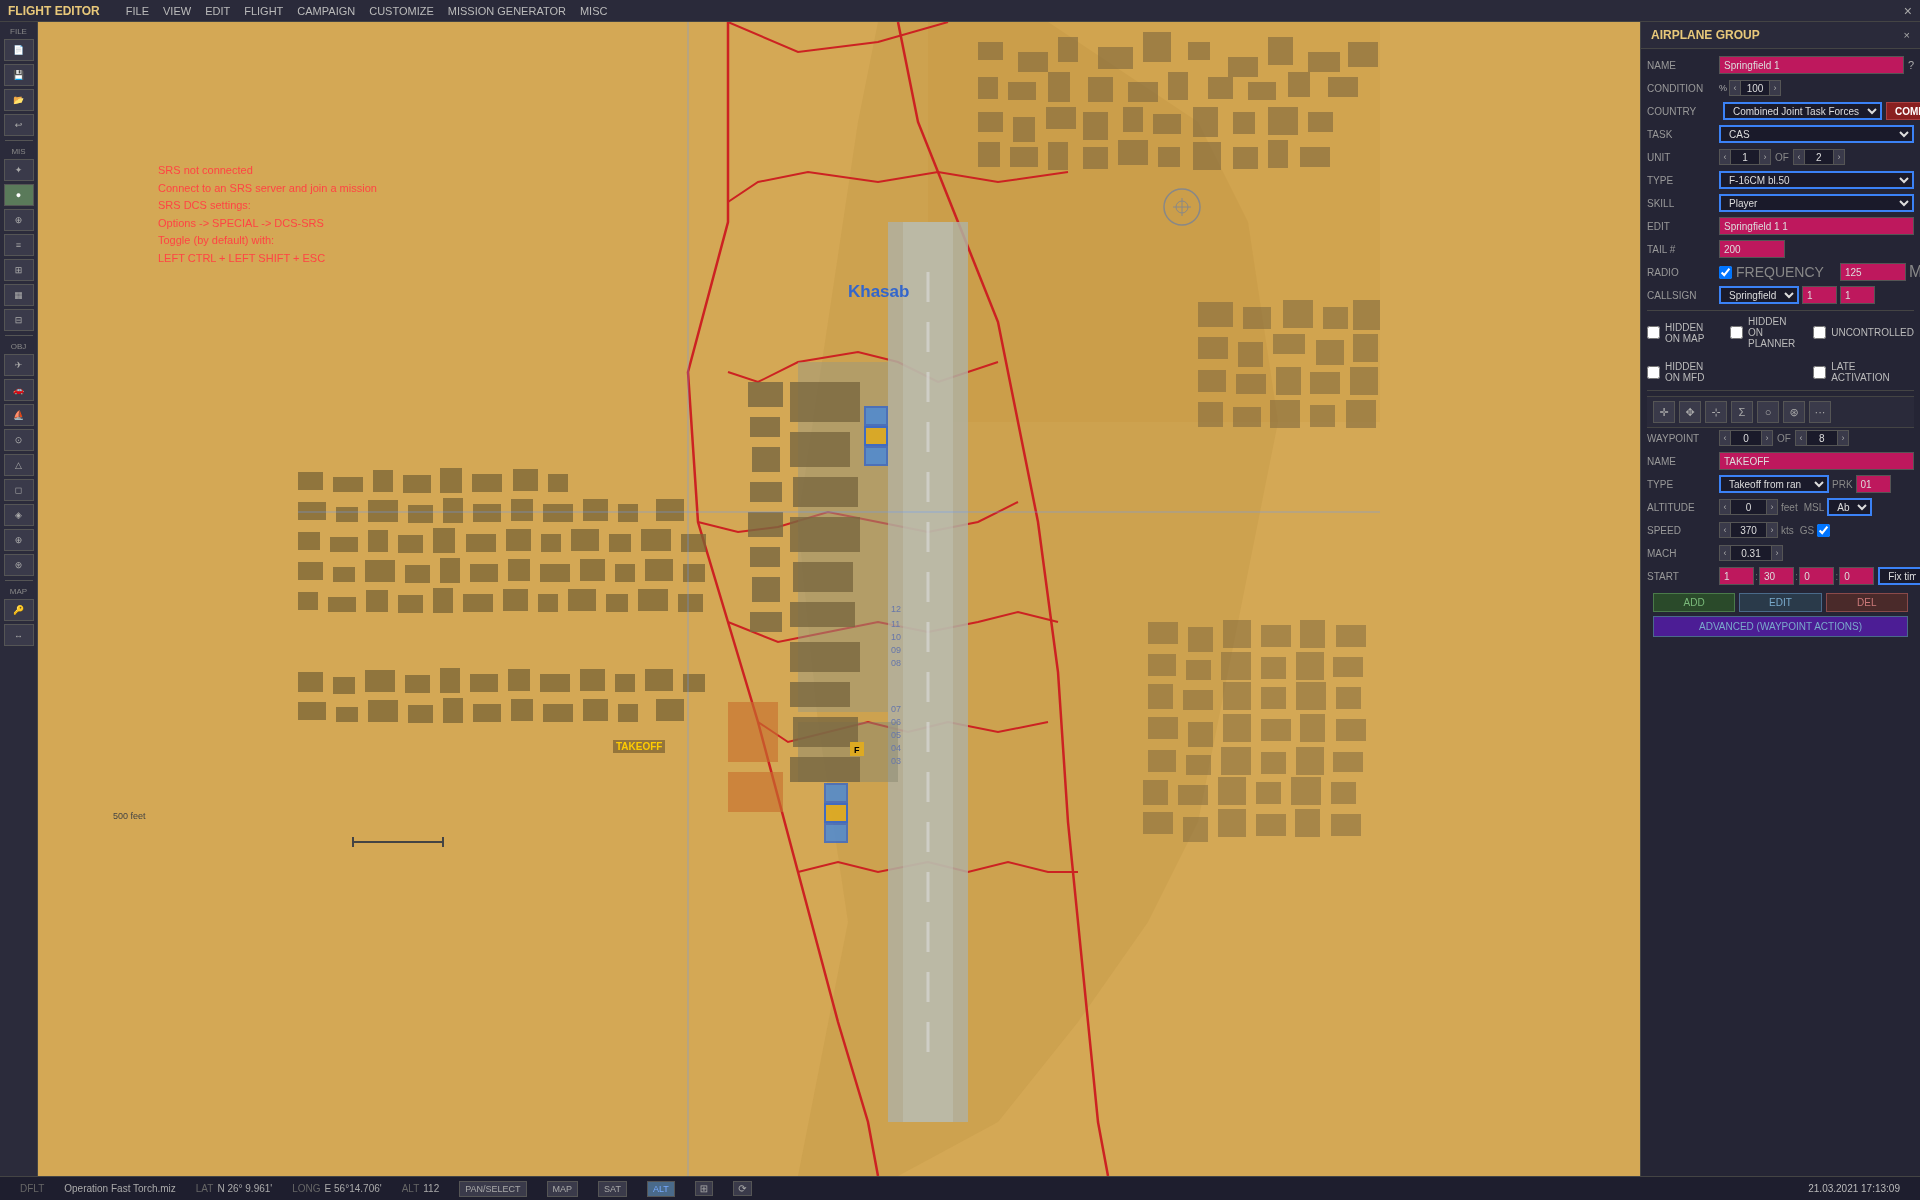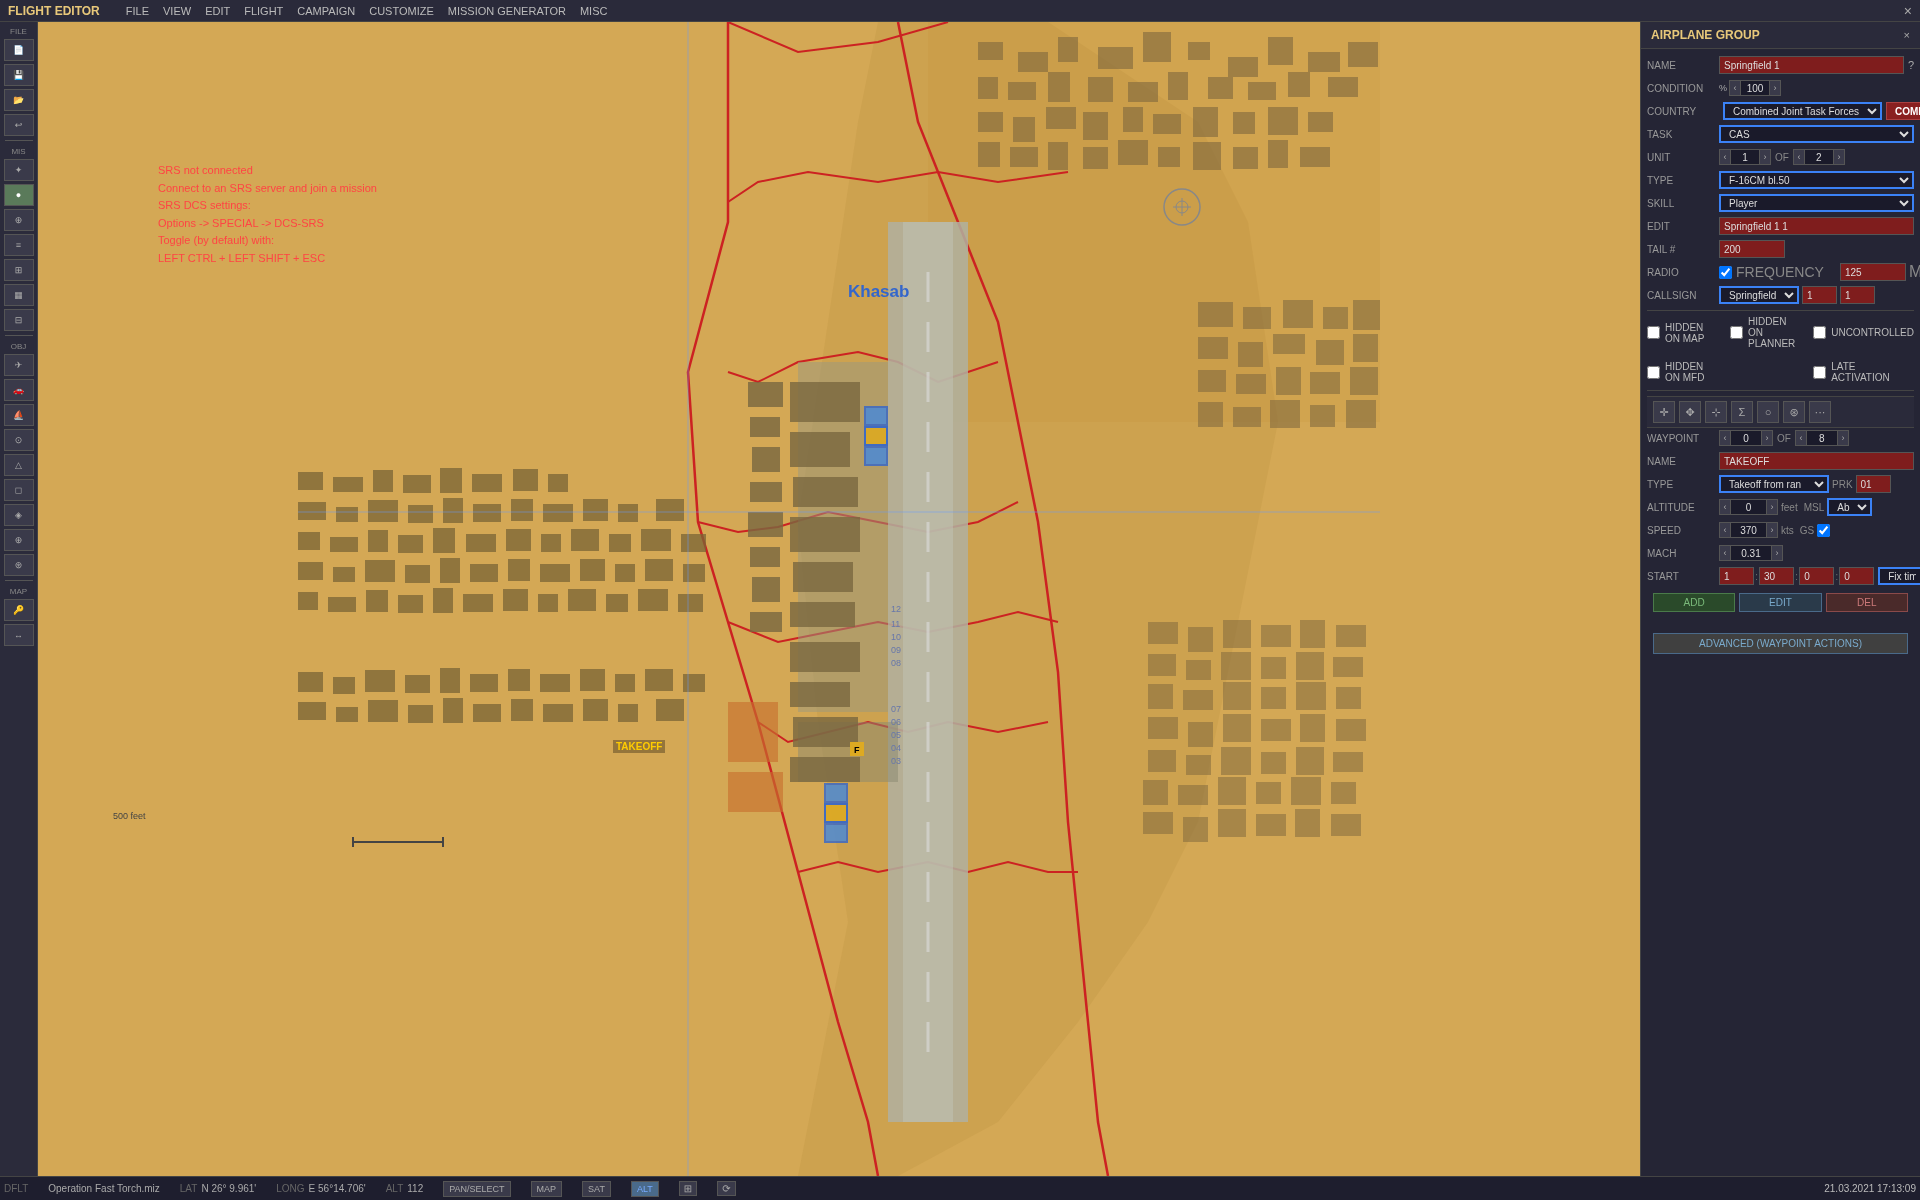--- a/index.html
+++ b/index.html
@@ -107,21 +107,21 @@
       display: flex;
       align-items: center;
       margin-bottom: 3px;
       min-height: 20px;
     }
     .field-label {
       color: #999; font-size: 10px;
       width: 72px; flex-shrink: 0;
     }
     .field-input {
-      background: #7f1d1d;
+      background: #be185d;
       border: 1px solid #555;
       color: #ddd;
       font-size: 10px;
       padding: 7px 4px;
       height: 18px;
     }
     .field-input-wide { width: 120px; }
     .field-input-sm { width: 66px; }
     .field-input-xs { width: 35px; }
 
@@ -174,38 +174,38 @@
     #action-buttons {
       display: flex; justify-content: space-between;
       padding: 4px 6px;
       gap: 4px;
     }
     .btn-add { background: #2a4a2a; border: 1px solid #4a7a4a; color: #7aba7a; font-size: 10px; padding: 3px 12px; cursor: pointer; flex: 1; }
     .btn-edit { background: #2a3a4a; border: 1px solid #4a6a8a; color: #7aaacc; font-size: 10px; padding: 3px 12px; cursor: pointer; flex: 1; }
     .btn-del { background: #4a2a2a; border: 1px solid #8a4a4a; color: #cc7a7a; font-size: 10px; padding: 3px 12px; cursor: pointer; flex: 1; }
 
     .btn-advanced {
-      background: #404040;
+      background: #4c1d95;
       border: 1px solid #4a6a8a;
       color: #7aaacc;
       font-size: 10px;
       padding: 4px;
       cursor: pointer;
       text-align: center;
-      margin: 17px 6px 4px;
+      margin: 0 6px 4px;
     }
 
     
     #statusbar {
       height: 24px;
       background: #1e1e2e;
       border-top: 1px solid #444;
       display: flex;
       align-items: center;
-      padding: 0 4px;
+      padding: 0 20px;
       gap: 20px;
       font-size: 10px;
       color: #aaa;
     }
     .status-item { display: flex; gap: 4px; align-items: center; }
     .status-label { color: #666; }
     .status-mode-btn {
       background: #3a3a4a;
       border: 1px solid #555;
       color: #aaa;

